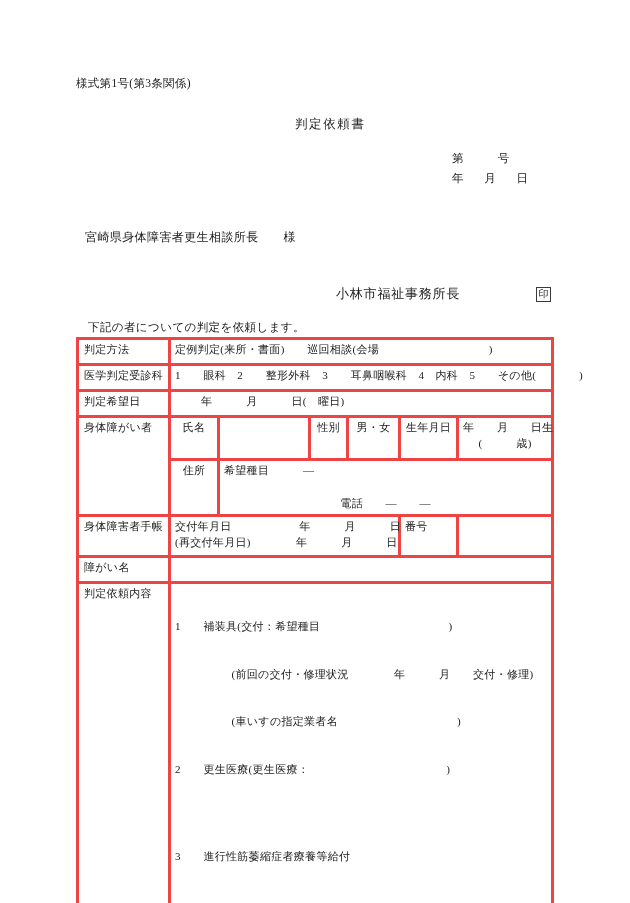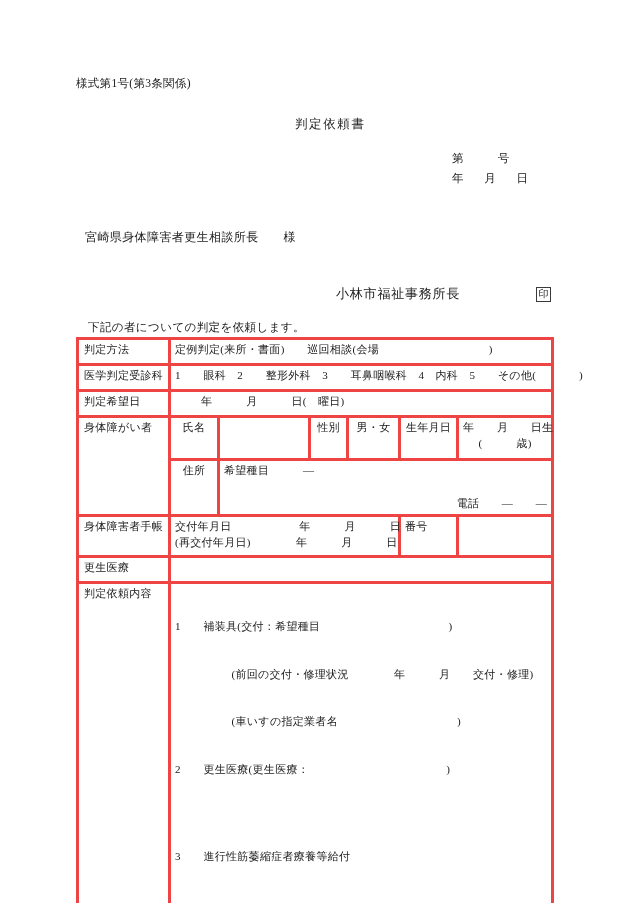--- a/index.html
+++ b/index.html
@@ -202,32 +202,32 @@
       <td class="nm-col" style="height:36px">氏名</td>
       <td></td>
       <td class="sex-col">性別</td>
       <td class="sexv-col">男・女</td>
       <td class="dob-col">生年月日</td>
       <td class="center two-line"><span class="ln">年　　月　　日生</span><span class="ln" style="text-align:center">(　　　歳)</span></td>
     </tr>
 
     <tr>
       <td class="nm-col" style="height:46px">住所</td>
-      <td colspan="5"><span class="ln">希望種目　　　—</span><span class="ln" style="text-align:right;padding-top:17px">電話　　—　　—</span></td>
+      <td colspan="5"><span class="ln">希望種目　　　—</span><span class="ln" style="text-align:center;padding-top:17px">電話　　—　　—</span></td>
     </tr>
 
     <tr>
       <td class="lbl va-mid" style="height:34px">身体障害者手帳</td>
       <td colspan="4" class="two-line"><span class="ln">交付年月日　　　　　　年　　　月　　　日</span><span class="ln">(再交付年月日)　　　　年　　　月　　　日</span></td>
       <td class="va-mid">番号</td>
       <td class="va-mid"></td>
     </tr>
 
     <tr>
-      <td class="lbl va-mid row-h">更生医療</td>
+      <td class="lbl va-mid row-h">障がい名</td>
       <td class="va-mid row-h" colspan="6"></td>
     </tr>
 
     <tr>
       <td class="lbl" style="height:140px">判定依頼内容</td>
       <td colspan="6" class="content-cell">
         <span class="ln">1　　補装具(交付：希望種目                                          )</span>
         <span class="ln">　　　　　(前回の交付・修理状況　　　　年　　　月　　交付・修理)</span>
         <span class="ln">　　　　　(車いすの指定業者名                                       )</span>
         <span class="ln">2　　更生医療(更生医療：                                             )</span>

